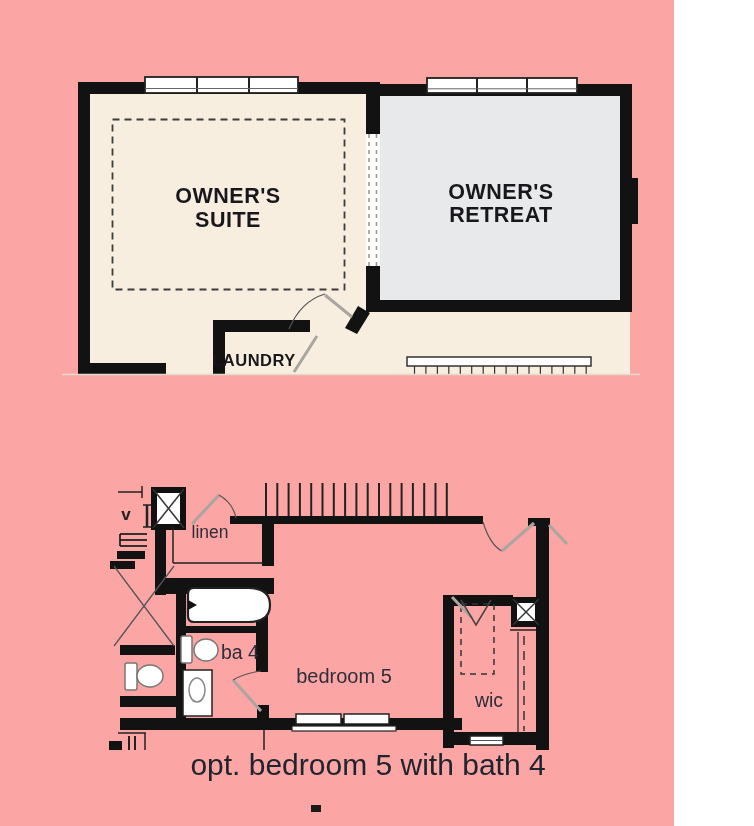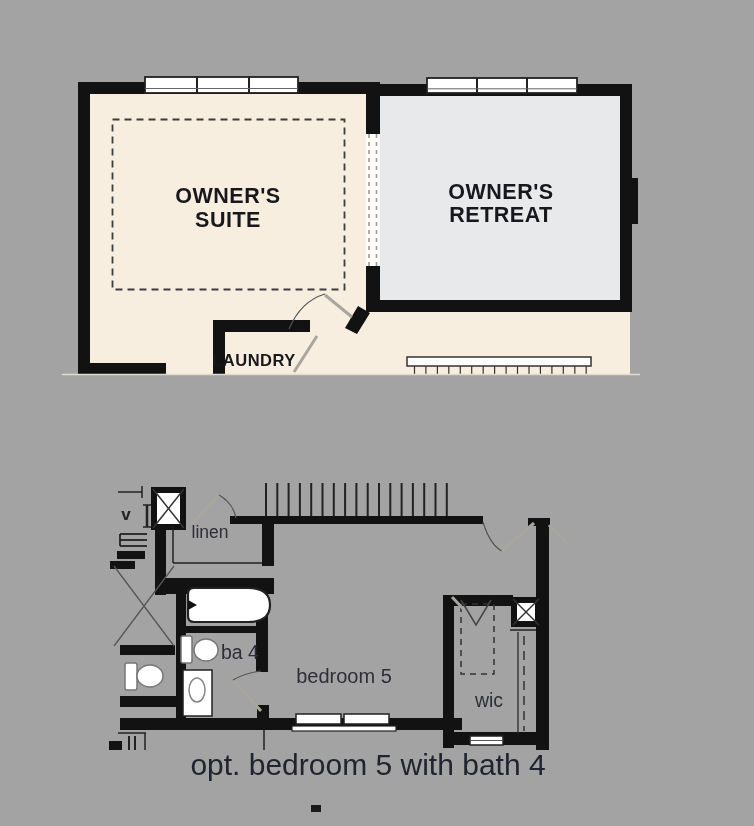--- a/index.html
+++ b/index.html
@@ -1,19 +1,19 @@
 <!DOCTYPE html>
 <html><head>
 <meta charset="utf-8">
 <style>
   html,body{margin:0;padding:0;background:#ffffff;}
   .canvas{
     position:relative;
-    width:754px;height:826px;
-    background:#a3a3a3;
+    width:674px;height:826px;
+    background:#fca5a5;
     font-family:"Liberation Sans", sans-serif;
     overflow:hidden;
   }
   svg{position:absolute;left:0;top:0;display:block;}
   text{font-family:"Liberation Sans", sans-serif;}
   .room-label{font-weight:bold;letter-spacing:.5px;}
 </style>
 </head>
 <body>
 

